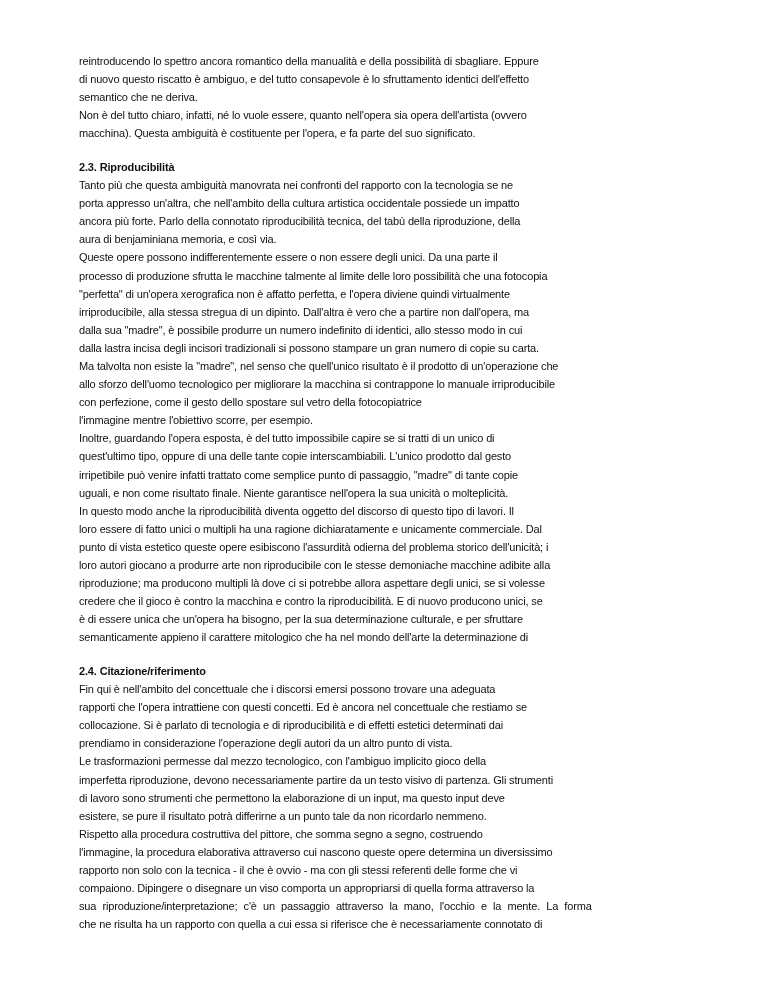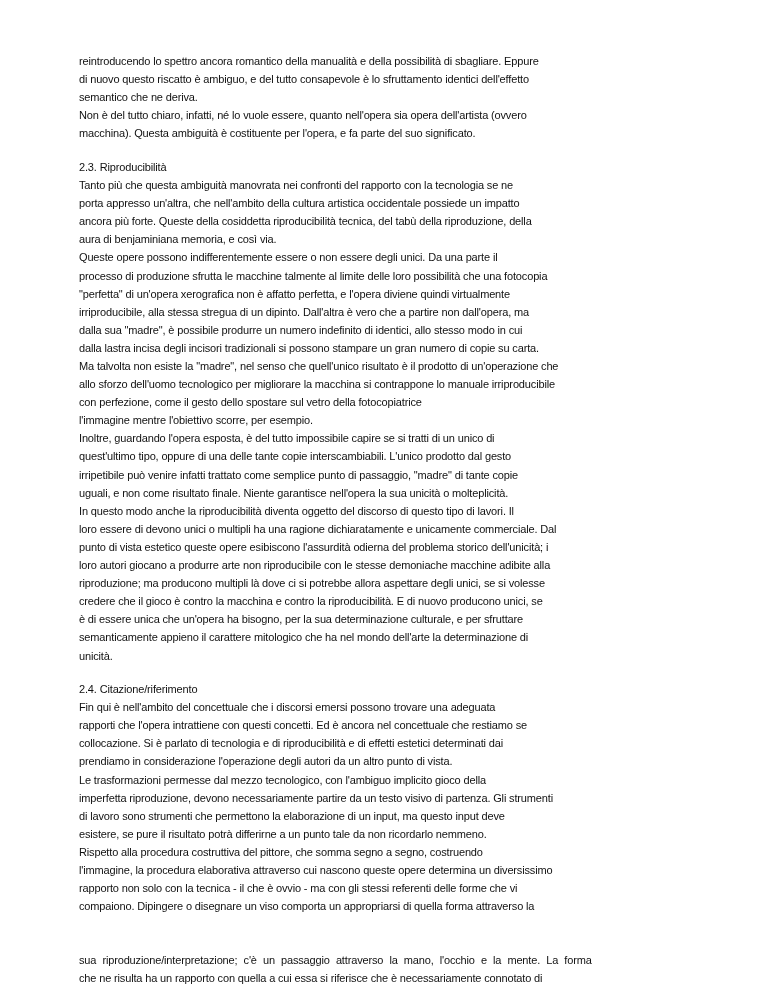--- a/index.html
+++ b/index.html
@@ -24,29 +24,28 @@
     color: #111111;
     letter-spacing: -0.15px;
   }
   .line {
     display: block;
     white-space: nowrap;
     height: 18.1px;
   }
   .line.wide {
     word-spacing: 3.2px;
-    margin-top: 36px;
   }
   .blank {
     display: block;
     height: 15.5px;
   }
   .heading {
     display: block;
-    font-weight: normal;
+    font-weight: bold;
     white-space: nowrap;
     height: 18.1px;
   }
 </style>
 </head>
 <body>
 
 <div class="page">
 
   <div>
@@ -56,45 +55,44 @@
     <span class="line">Non è del tutto chiaro, infatti, né lo vuole essere, quanto nell'opera sia opera dell'artista (ovvero</span>
     <span class="line">macchina). Questa ambiguità è costituente per l'opera, e fa parte del suo significato.</span>
   </div>
 
   <span class="blank"></span>
 
   <div>
     <span class="heading">2.3. Riproducibilità</span>
     <span class="line">Tanto più che questa ambiguità manovrata nei confronti del rapporto con la tecnologia se ne</span>
     <span class="line">porta appresso un'altra, che nell'ambito della cultura artistica occidentale possiede un impatto</span>
-    <span class="line">ancora più forte. Queste della cosiddetta riproducibilità tecnica, del tabù della riproduzione, della</span>
+    <span class="line">ancora più forte. Parlo della connotato riproducibilità tecnica, del tabù della riproduzione, della</span>
     <span class="line">aura di benjaminiana memoria,  e così via.</span>
     <span class="line">Queste opere possono indifferentemente essere o non essere degli unici. Da una parte il</span>
     <span class="line">processo di produzione sfrutta le macchine talmente al limite delle loro possibilità che una fotocopia</span>
     <span class="line">"perfetta" di un'opera xerografica non è affatto perfetta, e l'opera diviene quindi virtualmente</span>
     <span class="line">irriproducibile, alla stessa stregua di un dipinto. Dall'altra è vero che a partire non dall'opera, ma</span>
     <span class="line">dalla sua "madre", è possibile produrre un numero indefinito di identici, allo stesso modo in cui</span>
     <span class="line">dalla lastra incisa degli incisori tradizionali si possono stampare un gran numero di copie su carta.</span>
     <span class="line">Ma talvolta non esiste la "madre", nel senso che quell'unico risultato è il prodotto di un'operazione che</span>
     <span class="line">allo sforzo dell'uomo tecnologico per migliorare la macchina si contrappone lo manuale irriproducibile</span>
     <span class="line">con perfezione, come il gesto dello spostare sul vetro della fotocopiatrice</span>
     <span class="line">l'immagine mentre l'obiettivo scorre, per esempio.</span>
     <span class="line">Inoltre, guardando l'opera esposta, è del tutto impossibile capire se si tratti di un unico di</span>
     <span class="line">quest'ultimo tipo, oppure di una delle tante copie interscambiabili. L'unico prodotto dal gesto</span>
     <span class="line">irripetibile può venire infatti trattato come semplice  punto di passaggio, "madre" di tante copie</span>
     <span class="line">uguali, e non come risultato finale. Niente garantisce nell'opera la sua unicità o molteplicità.</span>
     <span class="line">In questo modo anche la riproducibilità diventa oggetto del discorso di questo tipo di lavori. Il</span>
-    <span class="line">loro essere di devono unici o multipli ha una ragione dichiaratamente e unicamente commerciale. Dal</span>
+    <span class="line">loro essere di fatto unici o multipli ha una ragione dichiaratamente e unicamente commerciale. Dal</span>
     <span class="line">punto di vista estetico queste opere esibiscono l'assurdità odierna del problema storico dell'unicità; i</span>
     <span class="line">loro autori giocano a produrre arte non riproducibile con le stesse demoniache macchine adibite alla</span>
     <span class="line">riproduzione; ma producono multipli là dove ci si potrebbe allora aspettare degli unici, se si volesse</span>
     <span class="line">credere che il gioco è contro la macchina e contro la riproducibilità. E di nuovo producono unici, se</span>
     <span class="line">è di essere unica che un'opera ha bisogno, per la sua determinazione culturale, e per sfruttare</span>
     <span class="line">semanticamente appieno il carattere mitologico che ha nel mondo dell'arte la determinazione di</span>
-    <span class="line">unicità.</span>
   </div>
 
   <span class="blank"></span>
 
   <div>
     <span class="heading">2.4. Citazione/riferimento</span>
     <span class="line">Fin qui è nell'ambito del concettuale che i discorsi emersi possono trovare una adeguata</span>
     <span class="line">rapporti che l'opera intrattiene con questi concetti. Ed è ancora nel concettuale che restiamo se</span>
     <span class="line">collocazione. Si è parlato di tecnologia e di riproducibilità e di effetti estetici determinati dai</span>
     <span class="line">prendiamo in considerazione l'operazione degli autori da un altro punto di vista.</span>

